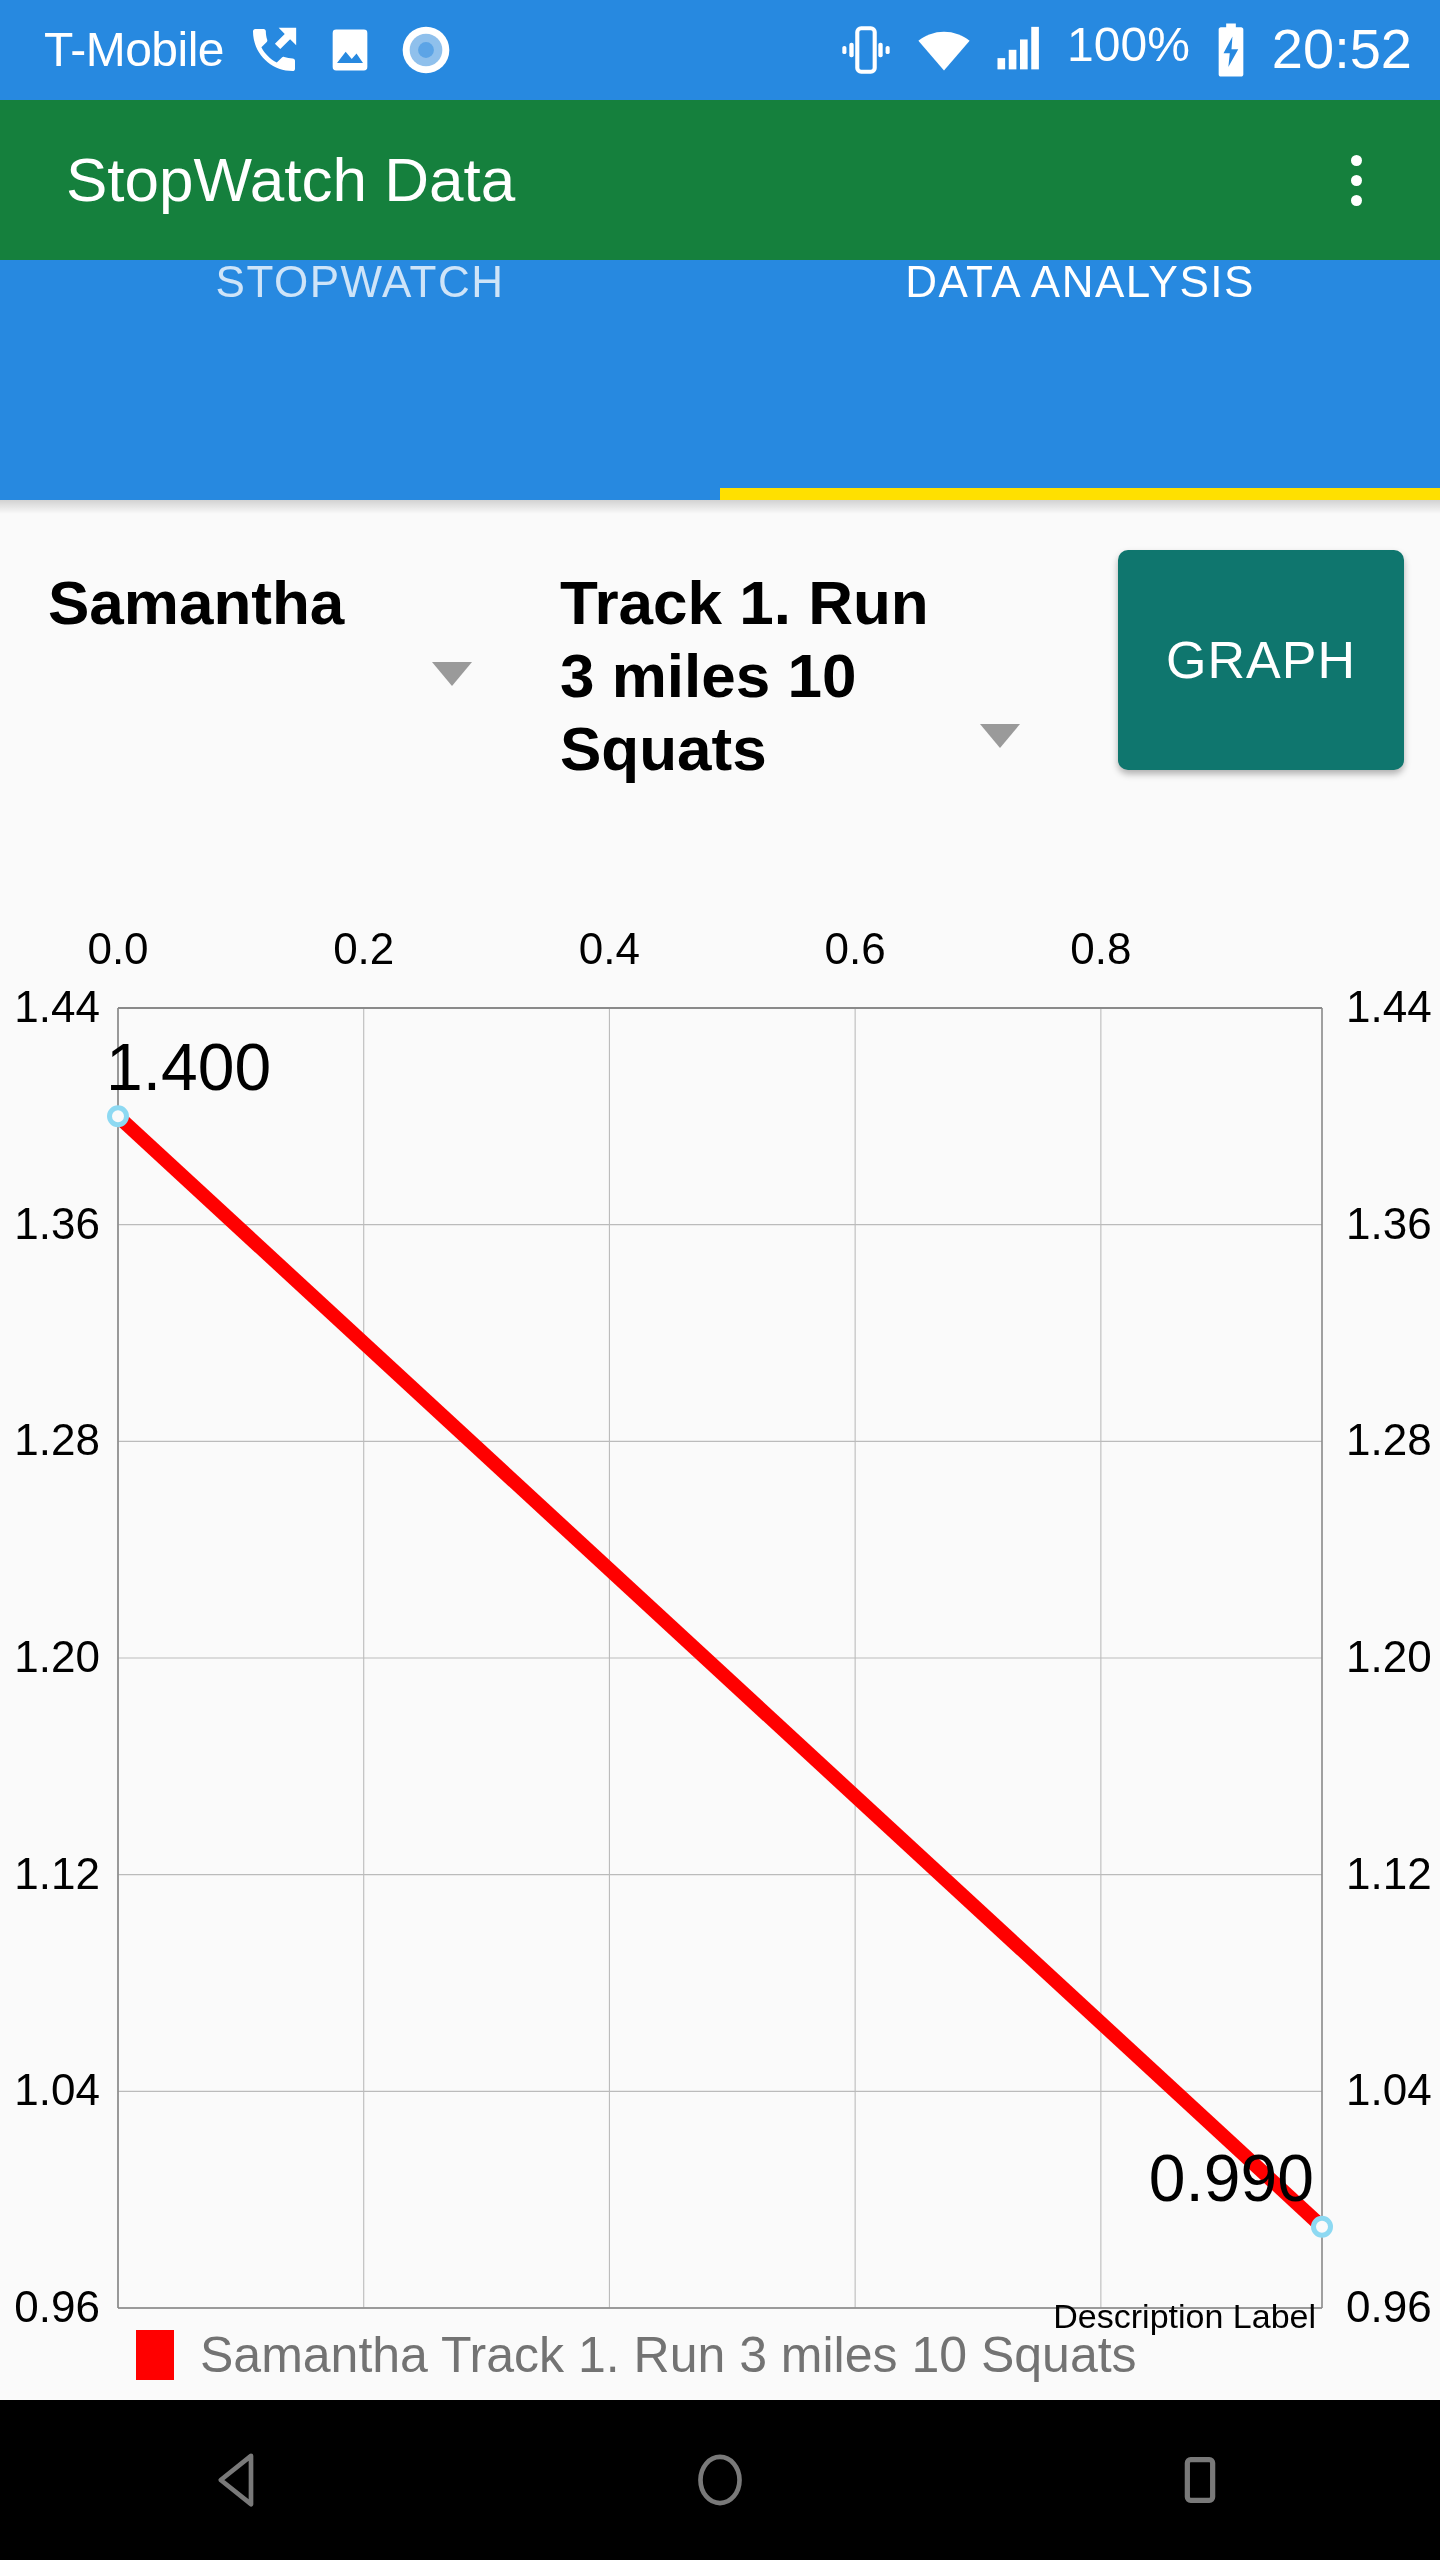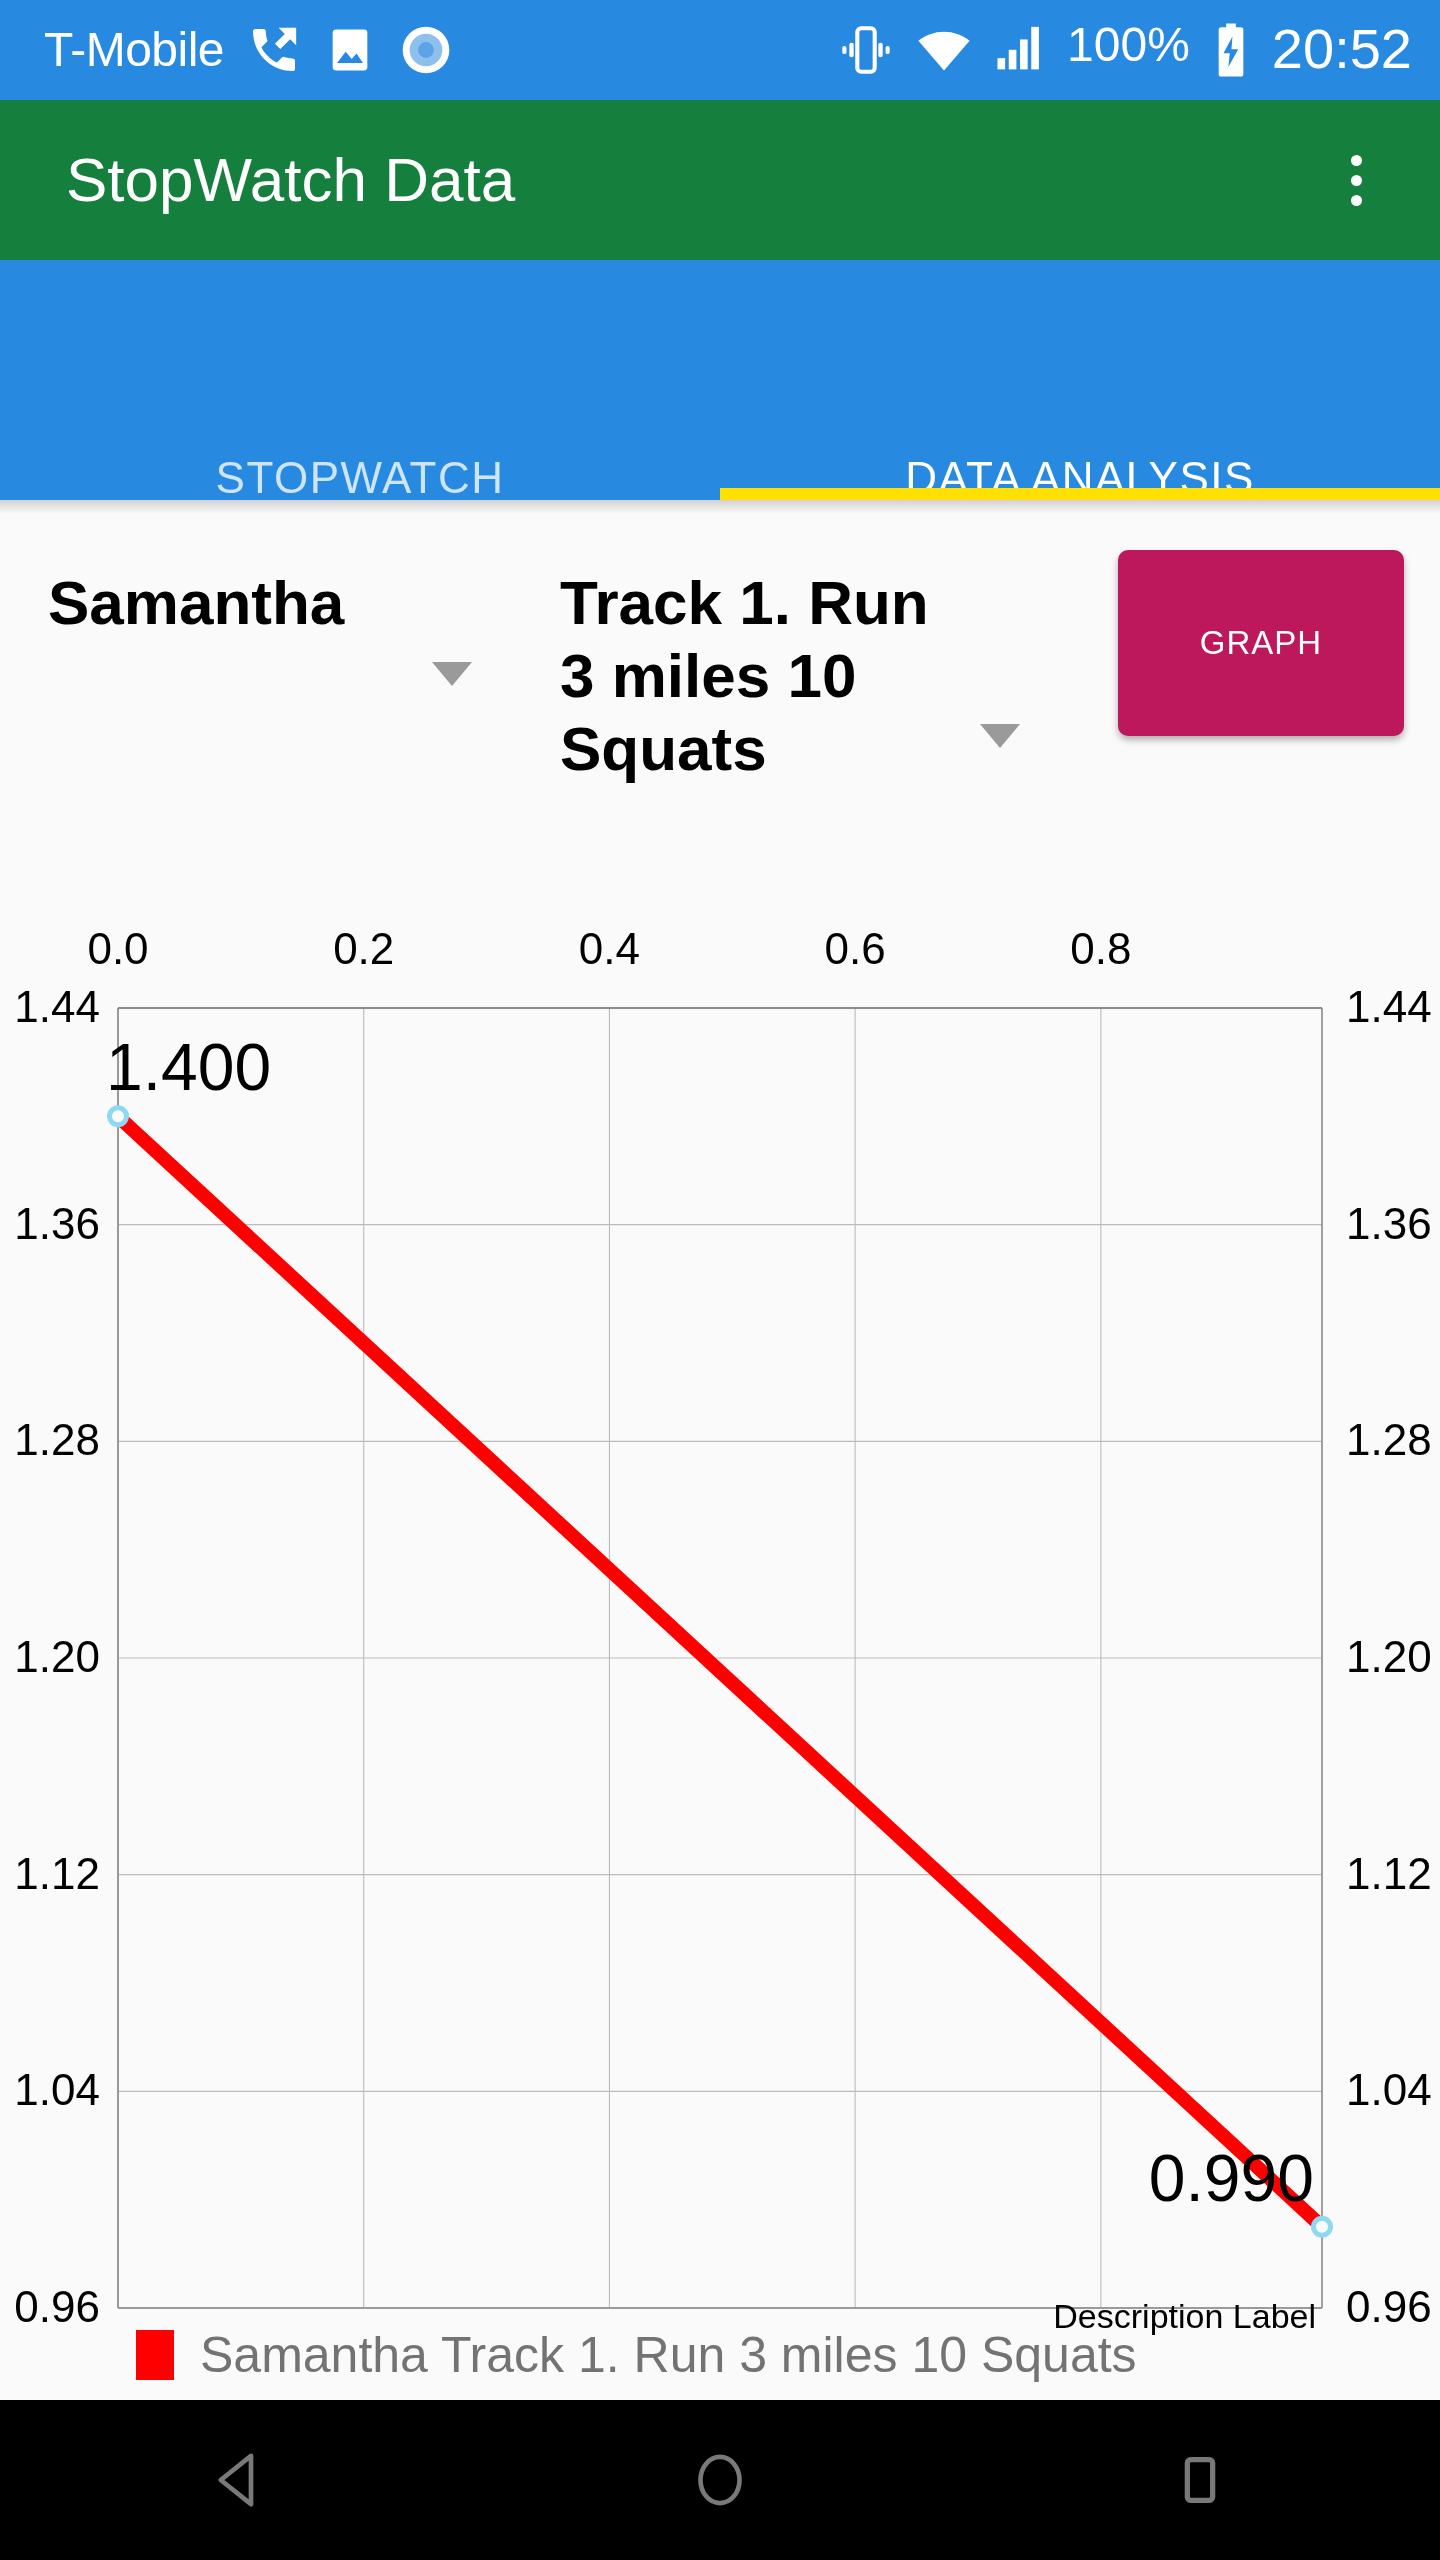--- a/index.html
+++ b/index.html
@@ -109,21 +109,21 @@
     left: 0; top: 260px;
     width: 1440px;
     height: 240px;
     background: #2789E0;
     display: flex;
   }
   .tab {
     flex: 1 1 0;
     position: relative;
     display: flex;
-    align-items: flex-end;
+    align-items: flex-start;
     justify-content: center;
     cursor: pointer;
   }
   .tab-label {
     font-size: 44px;
     font-weight: 400;
     letter-spacing: 1.5px;
     line-height: 1;
     white-space: nowrap;
   }
@@ -173,27 +173,27 @@
     border-right: 20px solid transparent;
     border-top: 24px solid #9A9A9A;
     flex: none;
   }
   #athlete-spinner .spinner-caret { margin-top: 148px; margin-left: 24px; }
   #workout-spinner .spinner-caret { margin-top: 210px; margin-left: 20px; }
 
   #graph-button {
     position: absolute;
     left: 1118px; top: 36px;
-    width: 286px; height: 186px;
-    background: #be185d;
+    width: 286px; height: 220px;
+    background: #0f766e;
     border: none;
     border-radius: 10px;
     color: #fff;
     font-family: "Liberation Sans", sans-serif;
-    font-size: 33px;
+    font-size: 52px;
     letter-spacing: 1px;
     cursor: pointer;
     box-shadow: 0 4px 7px rgba(0,0,0,0.30);
   }
 
   
   #chart-area {
     position: absolute;
     left: 0; top: 900px;
     width: 1440px;

